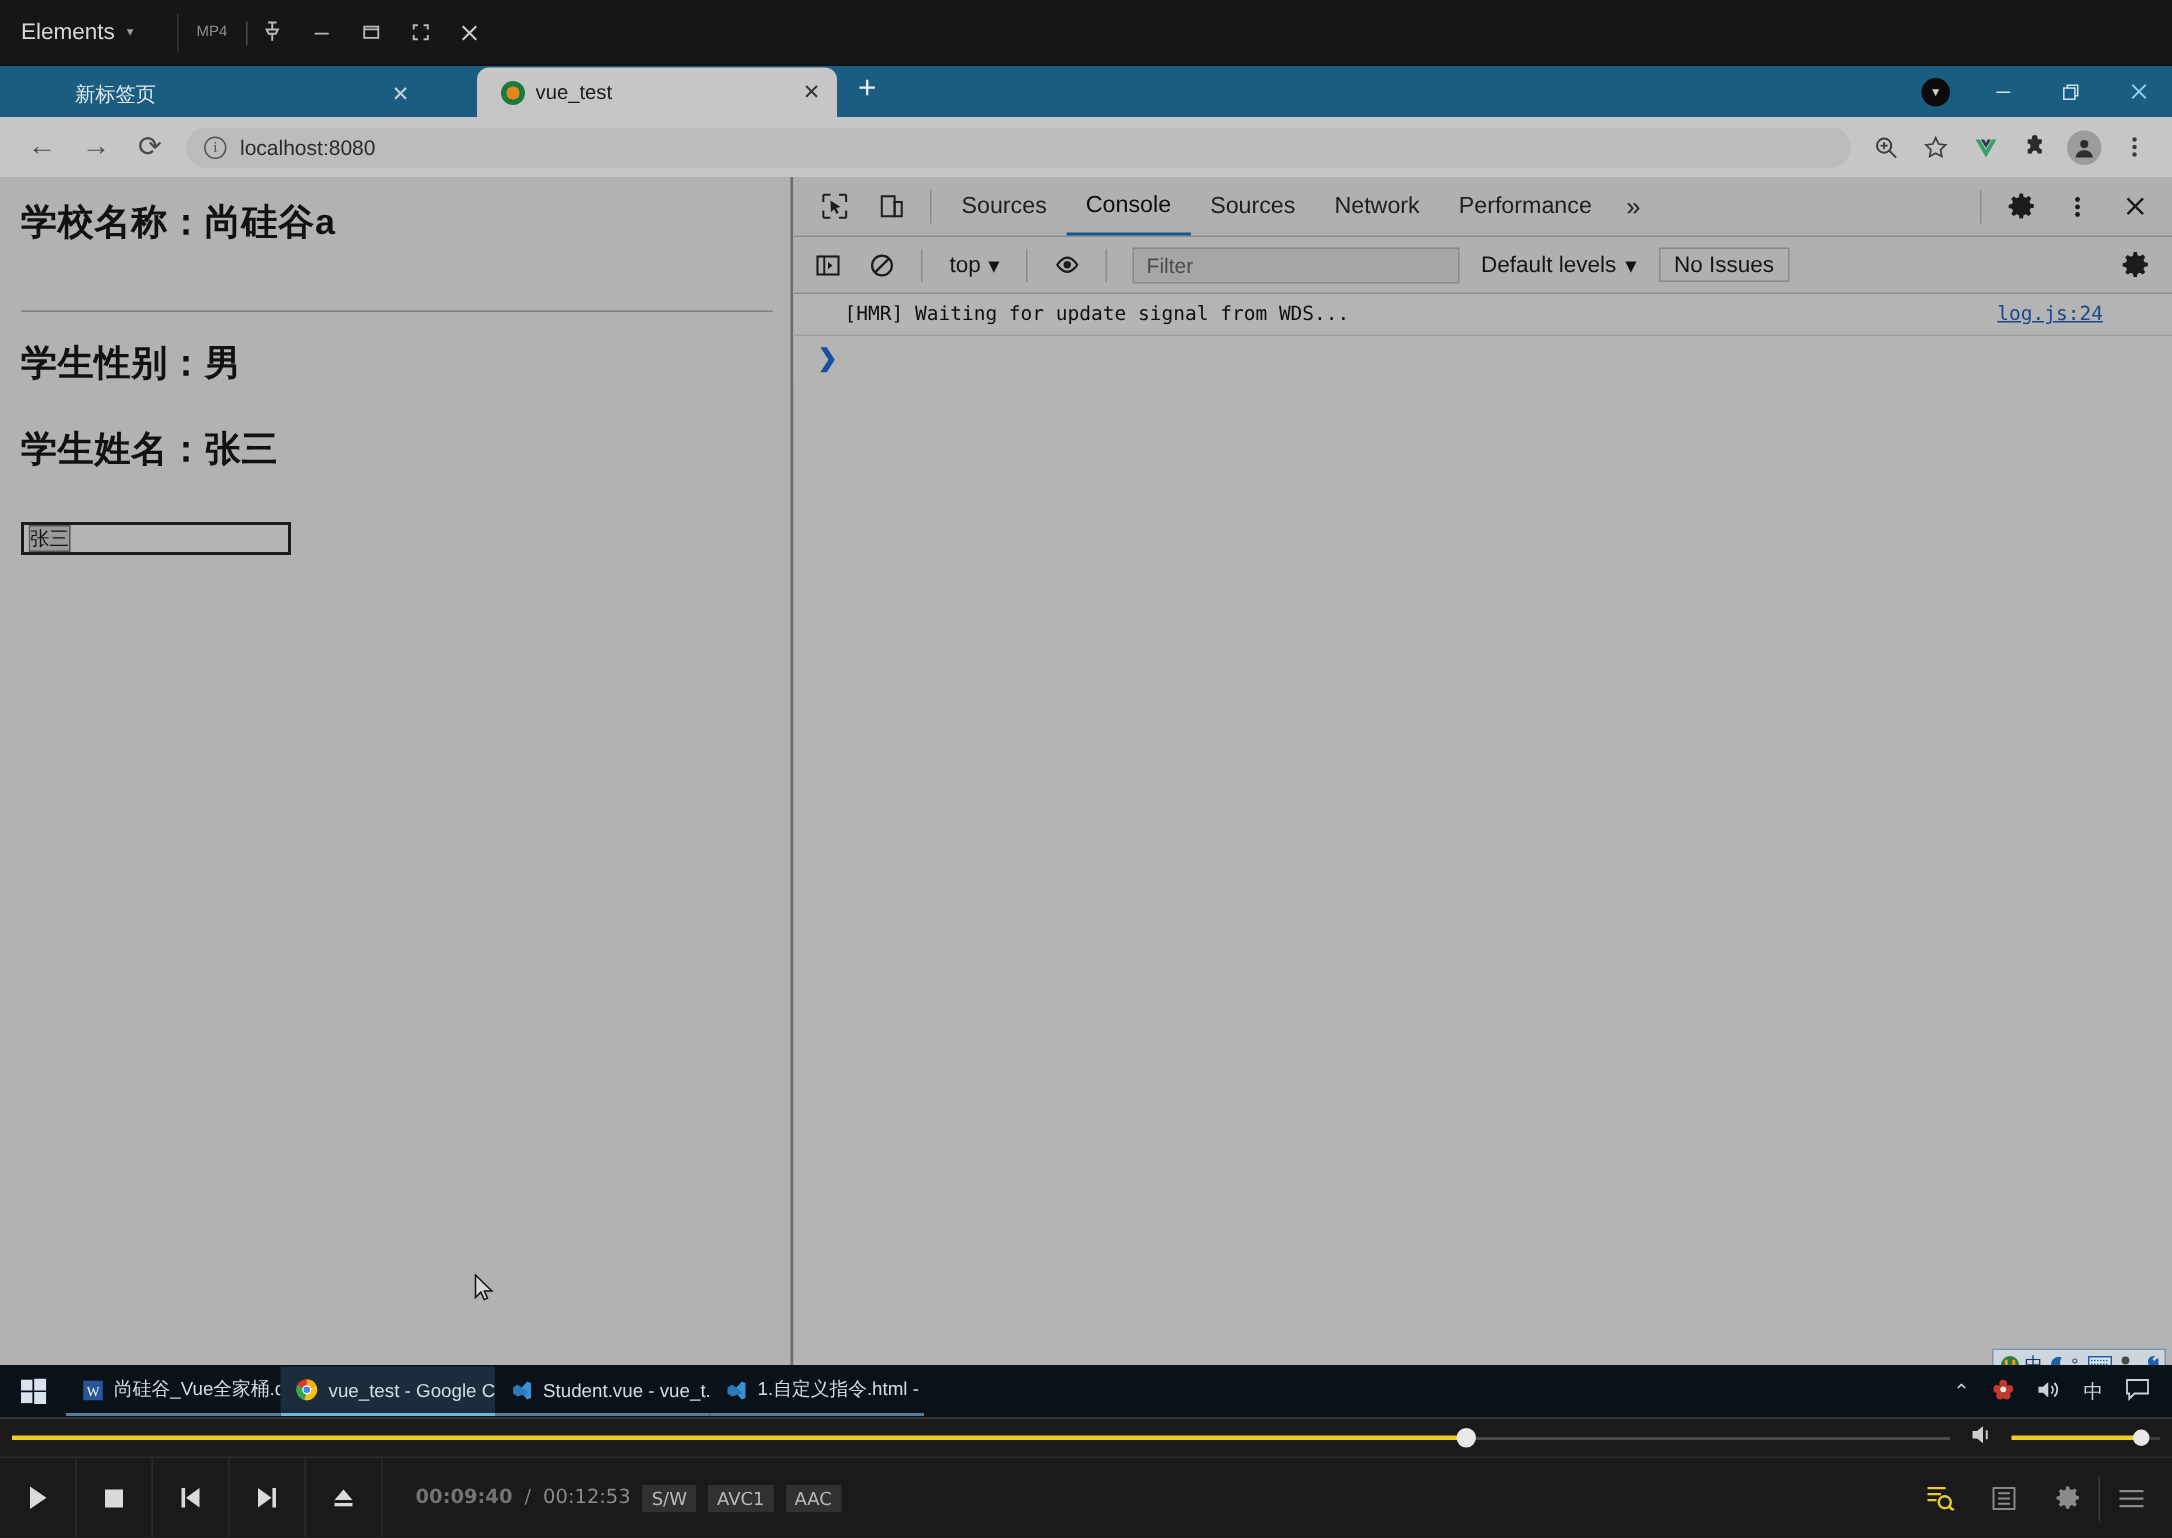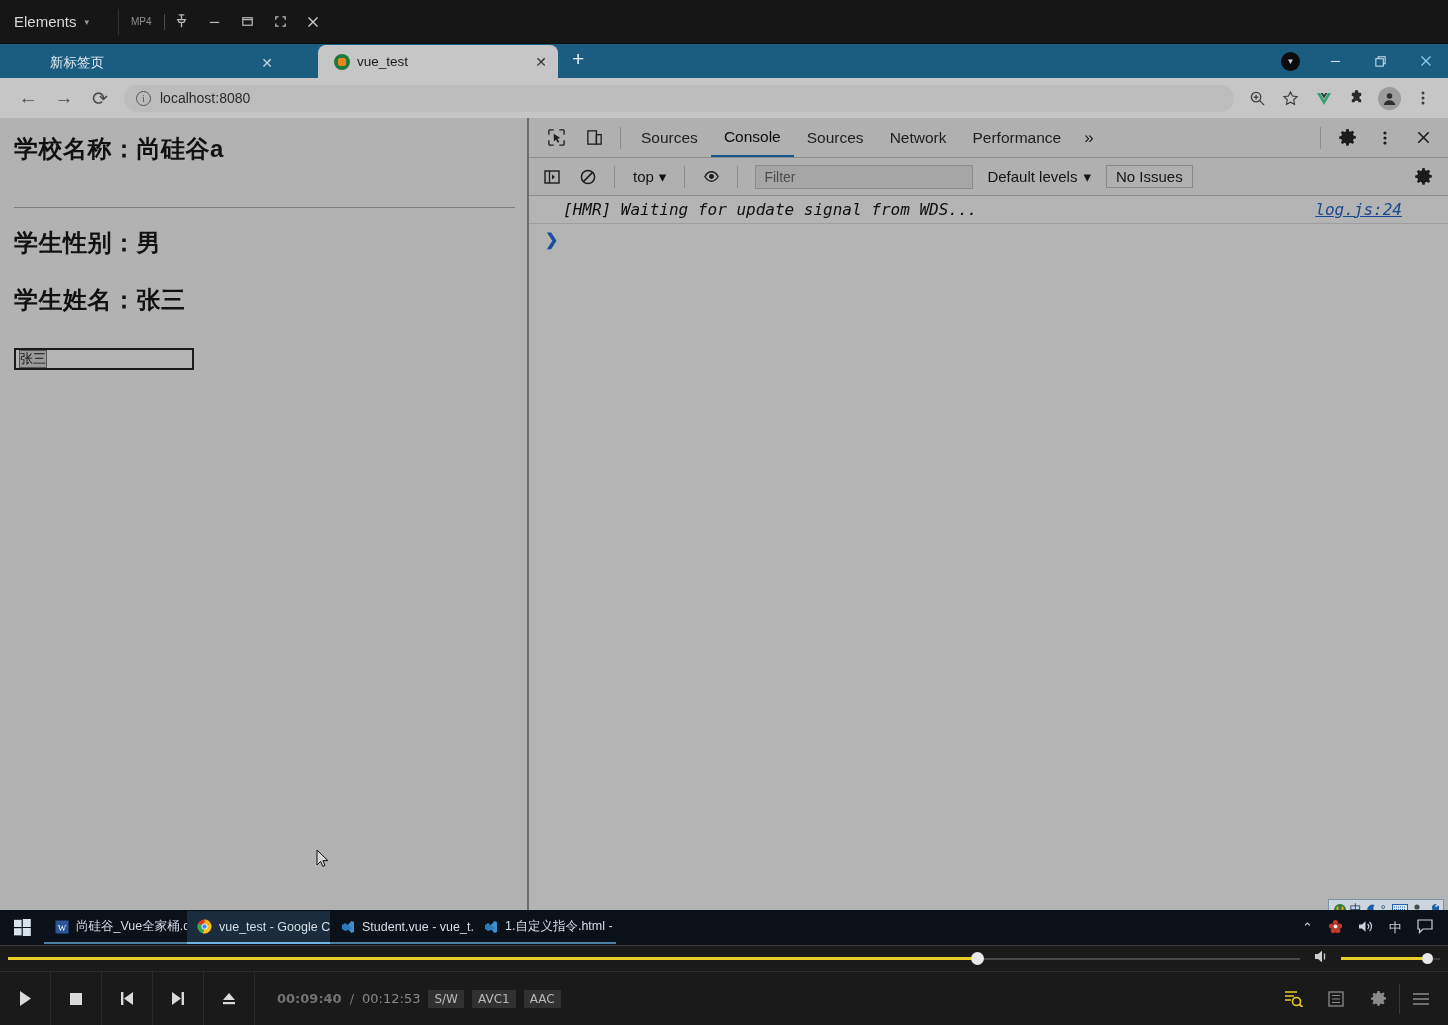--- a/index.html
+++ b/index.html
@@ -102,21 +102,21 @@
   .dt-filterinput {
     width:218px; height:24px; background:#a6a6a6; border:1px solid #8a8a8a;
     color:#4d4d4d; font-size:14px; display:flex; align-items:center; padding:0 8px; margin-left:8px;
   }
   .dt-levels { font-size:15px; color:#141414; display:flex; align-items:center; gap:6px; margin-left:12px; }
   .dt-issues { font-size:15px; color:#141414; border:1px solid #8a8a8a; padding:2px 9px; margin-left:13px; }
   .dt-fb-right { margin-left:auto; padding-right:8px; }
 
   .dt-console { background:#b4b4b4; }
   .dt-msg { height:28px; display:flex; align-items:center; padding-left:34px;
-    border-bottom:1px solid #9e9e9e; font-family:"DejaVu Sans Mono", monospace; font-size:16px; color:#0e0e0e;font-style:italic; }
+    border-bottom:1px solid #9e9e9e; font-family:"DejaVu Sans Mono", monospace; font-size:13px; color:#0e0e0e; }
   .dt-msg .src { margin-left:auto; padding-right:46px; color:#19488f; text-decoration:underline; }
   .dt-prompt { height:30px; display:flex; align-items:center; padding-left:16px; color:#1a4fa0; font-size:16px; font-weight:bold;}
 
   .ime-bar {
     position:absolute; right:4px; bottom:-10px; height:21px; background:#cdd6de;
     border:1px solid #7f93a6; display:flex; align-items:center; gap:3px; padding:0 4px;
   }
   .ime-bar .it { font-size:12px; color:#13365e; display:flex; align-items:center; }
 
   

